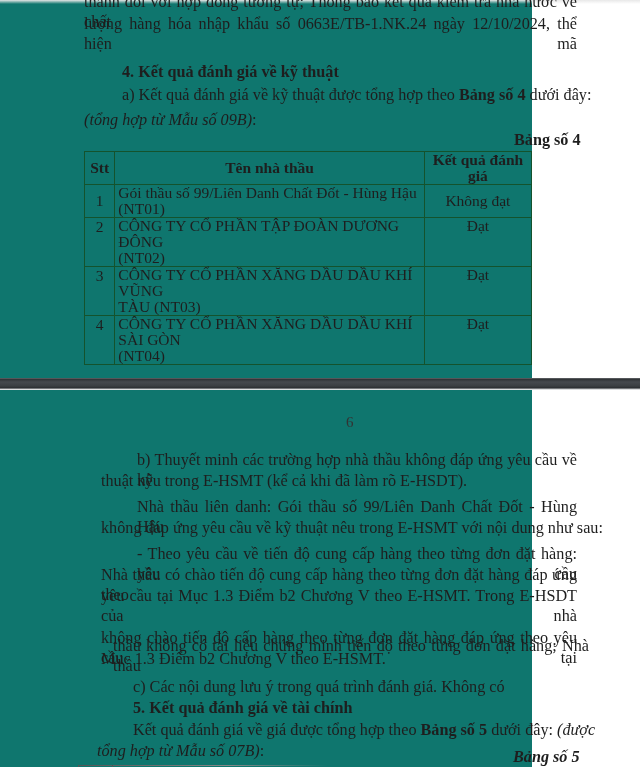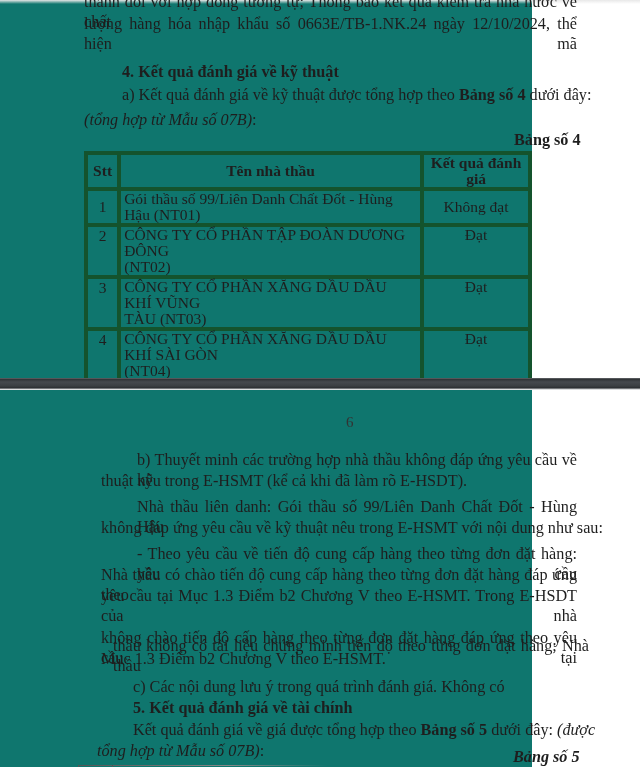--- a/index.html
+++ b/index.html
@@ -56,21 +56,21 @@
 
     
     .tbl {
       position: absolute;
       left: 84px;
       top: 151px;
       border-collapse: collapse;
       font-size: 15.5px;
     }
     .tbl td, .tbl th {
-      border: 4px solid #14532d;
+      border: 1px solid #14532d;
       padding: 0 3px;
       line-height: 16px;
       vertical-align: top;
     }
     .tbl th {
       font-weight: bold;
       text-align: center;
       vertical-align: middle;
     }
     .c-stt { width: 24px; text-align: center; }
@@ -110,21 +110,21 @@
 
   <div class="line justify" style="left:84px; top:-8px; width:493px;">thanh đổi với hợp đồng tương tự; Thông báo kết quả kiểm tra nhà nước về chất</div>
   <div class="line justify" style="left:84px; top:14px; width:493px;">lượng hàng hóa nhập khẩu số 0663E/TB-1.NK.24 ngày 12/10/2024, thể hiện mã</div>
 
   <div class="line bold" style="left:122px; top:62px;">4. Kết quả đánh giá về kỹ thuật</div>
 
   <div class="line" style="left:122px; top:85px; width:455px; display:flex; justify-content:space-between;">
     <span style="white-space:pre;"><span>a) Kết quả đánh giá về kỹ thuật được tổng hợp theo </span><span class="bold">Bảng số 4</span><span> dưới đây:</span></span>
   </div>
   <div class="line" style="left:84px; top:110px;">
-    <span class="italic">(tổng hợp từ Mẫu số 07B)</span><span>:</span>
+    <span class="italic">(tổng hợp từ Mẫu số 09B)</span><span>:</span>
   </div>
 
   <div class="line bold" style="left:514px; top:130px;">Bảng số 4</div>
 
   <table class="tbl">
     <tbody>
         <tr class="h">
       <th class="c-stt">Stt</th>
       <th class="c-name">Tên nhà thầu</th>
       <th class="c-result">

